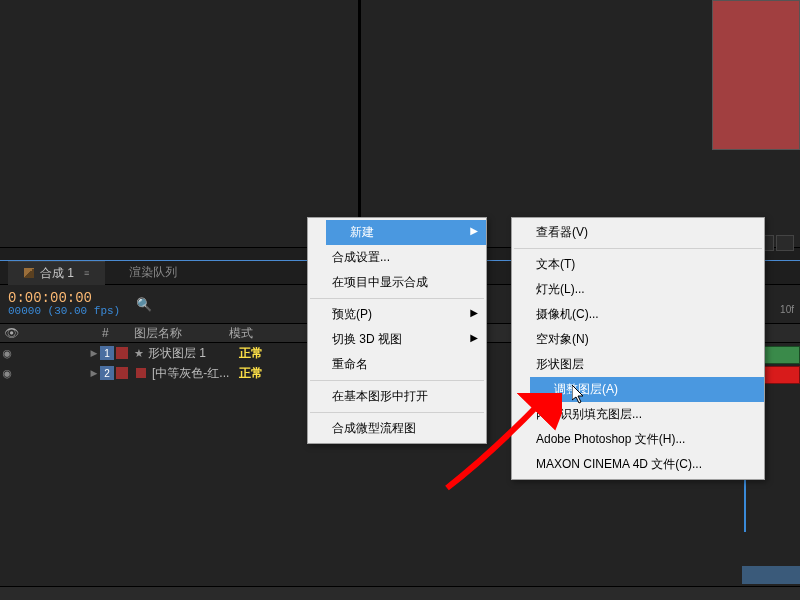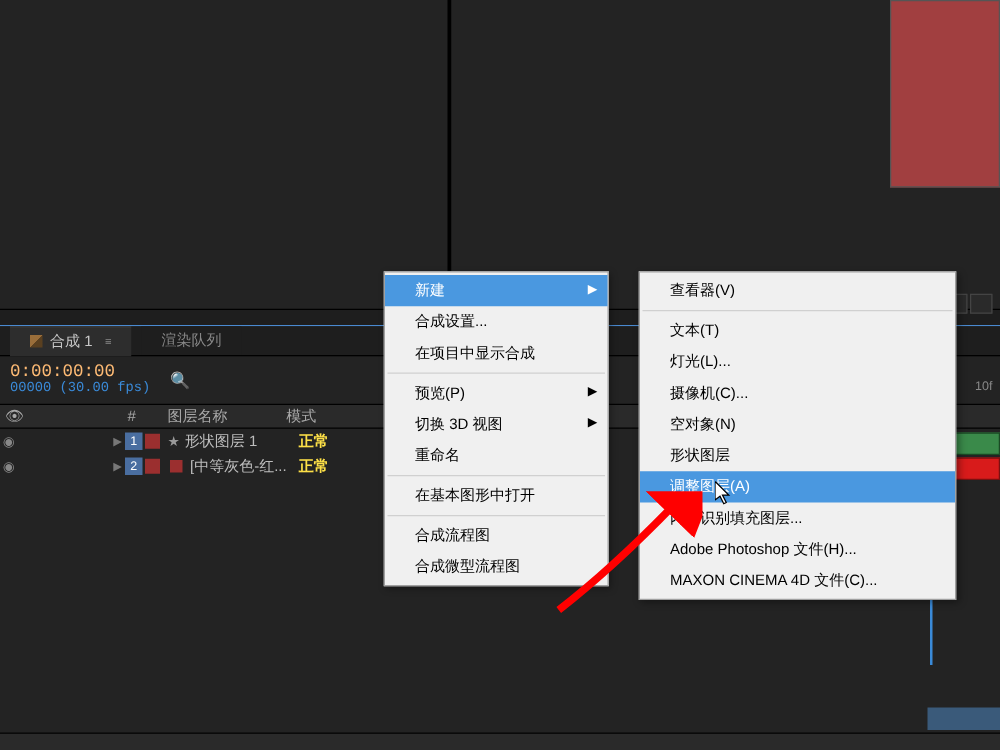--- a/index.html
+++ b/index.html
@@ -59,21 +59,21 @@
 .track-bar.t2 { top: 68px; width: 56px; background: #d81b1b; border: 1px solid #7a1010; }
 .playhead { position: absolute; top: 292px; right: 54px; width: 2px; height: 240px; background: #3a8ad8; }
 .playhead-head { position: absolute; top: 290px; right: 51px; width: 10px; height: 10px; background: #3a8ad8; }
 
 .workarea { position: absolute; bottom: 16px; right: 0; width: 58px; height: 18px; background: #3a5a7a; }
 .bottom-bar { position: absolute; bottom: 0; right: 0; width: 800px; height: 14px; background: #2a2a2a; border-top: 1px solid #000; }
 
 
 .ctx-menu { position: absolute; top: 217px; left: 307px; width: 180px; background: #f0f0f0; border: 1px solid #a0a0a0; box-shadow: 2px 2px 6px rgba(0,0,0,0.4); color: #000; font-size: 12px; padding: 2px 0; }
 .ctx-item { padding: 4px 22px 4px 24px; position: relative; cursor: default; }
-.ctx-item.highlight { background: #4a98e0; color: #fff; }
+.ctx-item.highlight { background: #4a98e0; color: #fff; margin-left: 18px; }
 .ctx-item .arrow { position: absolute; right: 8px; top: 5px; font-size: 10px; }
 .ctx-sep { height: 1px; background: #d0d0d0; margin: 3px 2px; }
 
 
 .ctx-menu2 { position: absolute; top: 217px; left: 511px; width: 254px; background: #f0f0f0; border: 1px solid #a0a0a0; box-shadow: 2px 2px 6px rgba(0,0,0,0.4); color: #000; font-size: 12px; padding: 2px 0; }
 
 
 .cursor { position: absolute; top: 385px; left: 572px; width: 16px; height: 20px; pointer-events: none; z-index: 100; }
 
 
@@ -179,21 +179,20 @@
     <div class="ctx-item highlight">新建<span class="arrow">▶</span></div>
     <div class="ctx-item">合成设置...</div>
     <div class="ctx-item">在项目中显示合成</div>
     <div class="ctx-sep"></div>
     <div class="ctx-item">预览(P)<span class="arrow">▶</span></div>
     <div class="ctx-item">切换 3D 视图<span class="arrow">▶</span></div>
     <div class="ctx-item">重命名</div>
     <div class="ctx-sep"></div>
     <div class="ctx-item">在基本图形中打开</div>
     <div class="ctx-sep"></div>
-    <div class="ctx-item">合成流程图</div>
     <div class="ctx-item">合成微型流程图</div>
   </div>
 
 <div class="ctx-menu2" id="ctx2">
     <div class="ctx-item">查看器(V)</div>
     <div class="ctx-sep"></div>
     <div class="ctx-item">文本(T)</div>
     <div class="ctx-item">灯光(L)...</div>
     <div class="ctx-item">摄像机(C)...</div>
     <div class="ctx-item">空对象(N)</div>

